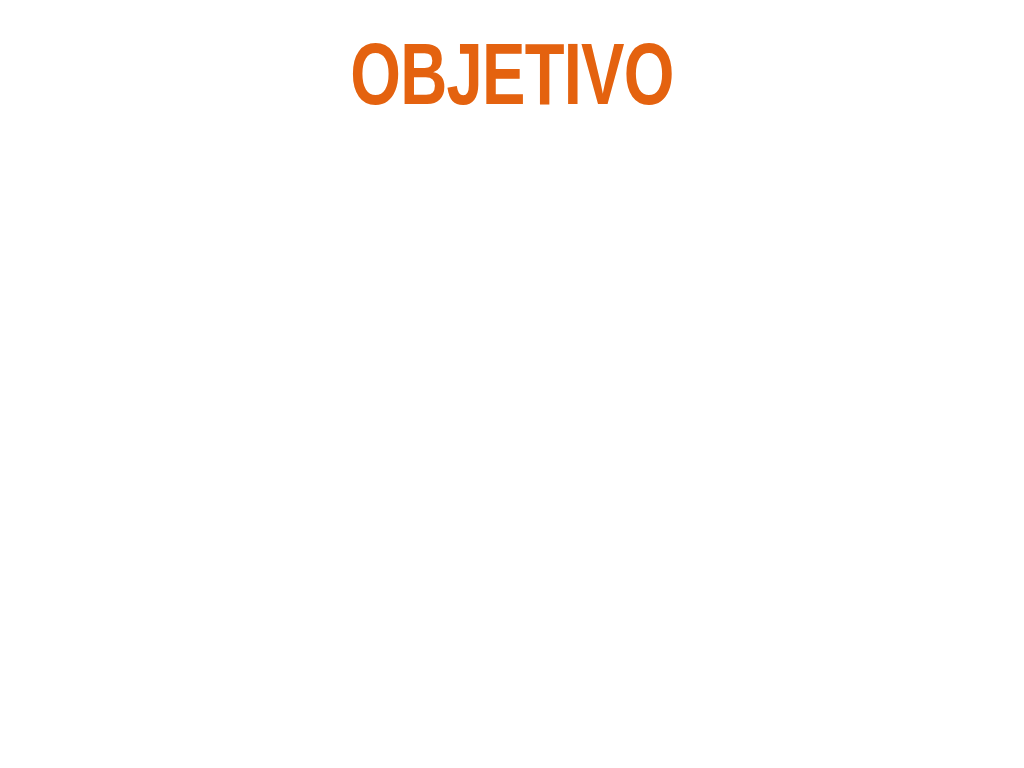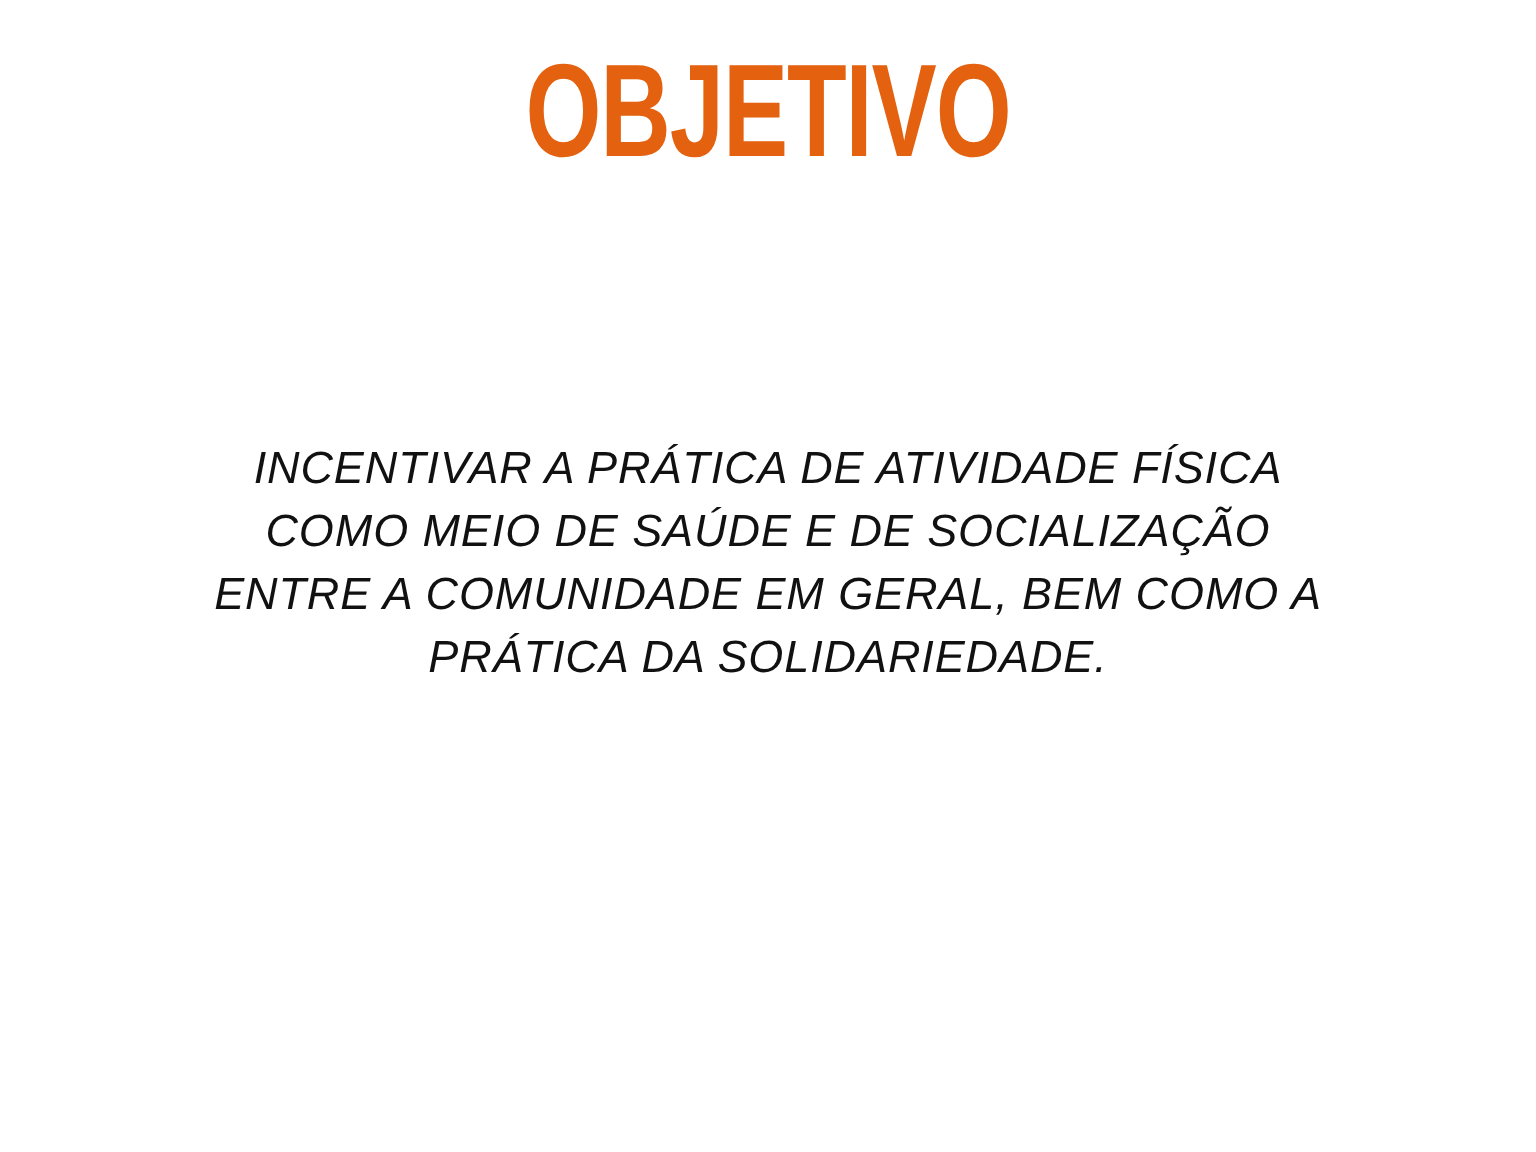--- a/index.html
+++ b/index.html
@@ -82,24 +82,20 @@
     height: 128px;
   }
 </style>
 </head>
 <body>
 
 <div class="slide">
 
   <div class="title">OBJETIVO</div>
 
-  <div class="body-text">INCENTIVAR A PRÁTICA DE ATIVIDADE FÍSICA
-COMO MEIO DE SAÚDE E DE SOCIALIZAÇÃO
-ENTRE A COMUNIDADE EM GERAL, BEM COMO A
-PRÁTICA DA SOLIDARIEDADE.</div>
 
   <div class="blue-rule"></div>
 
   <div class="mascot">
     <svg viewBox="0 0 124 128" xmlns="http://www.w3.org/2000/svg">
 
       <ellipse cx="66" cy="115" rx="40" ry="3.6" fill="#111111"></ellipse>
       <ellipse cx="66" cy="114" rx="30" ry="2.2" fill="#000000"></ellipse>
 
       <g>

